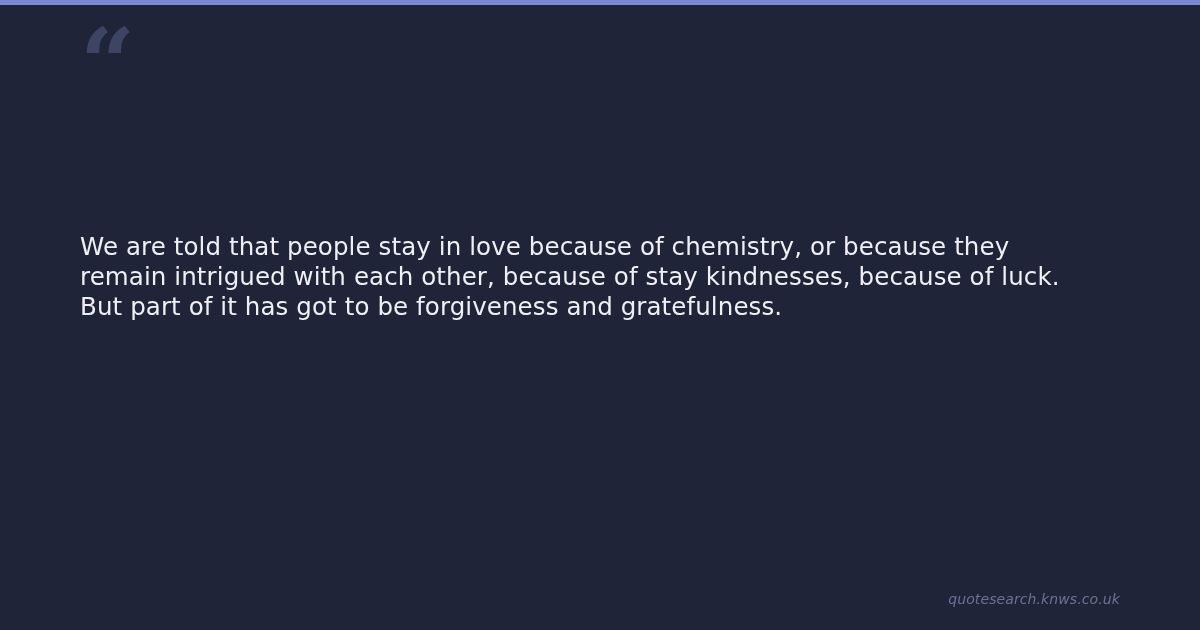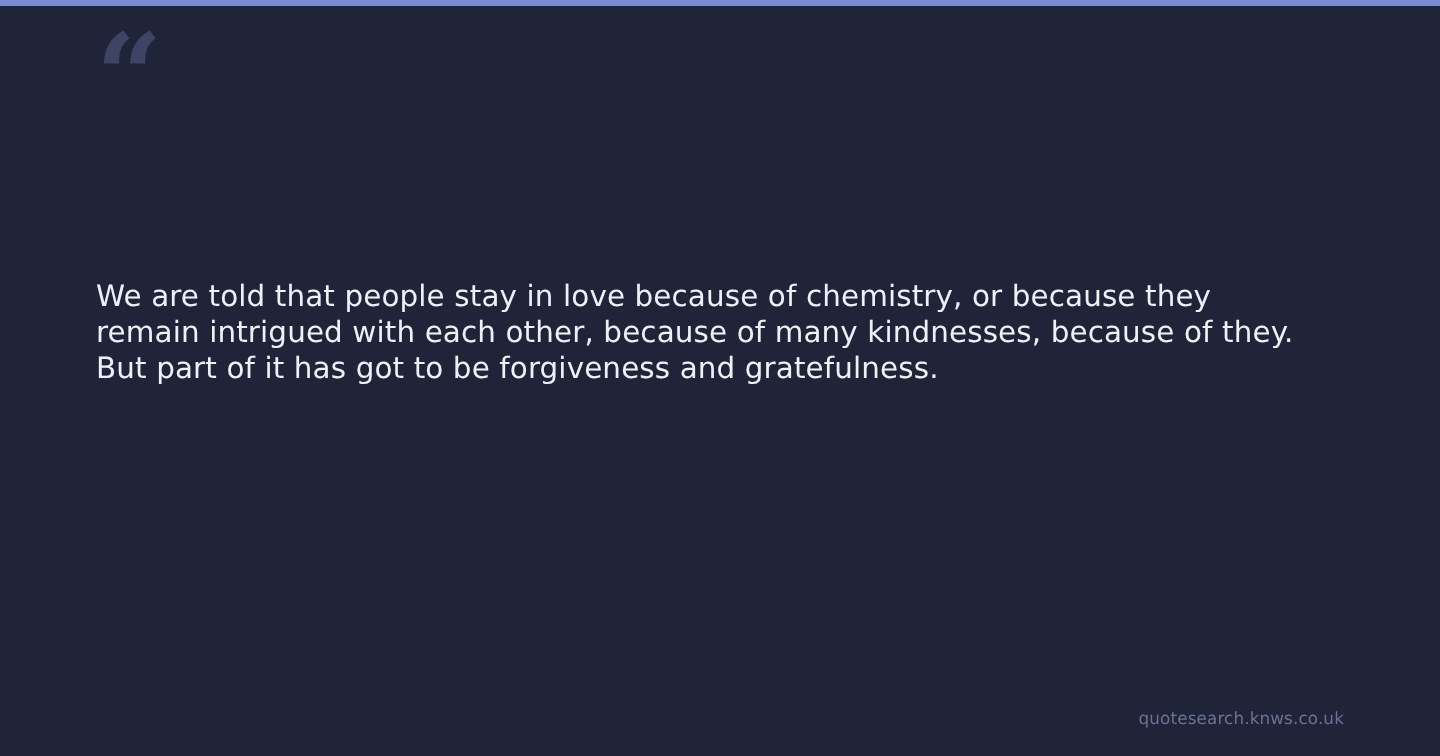--- a/index.html
+++ b/index.html
@@ -74,31 +74,32 @@
 
   .footer-url {
     position: absolute;
     right: 80px;
     bottom: 22px;
     font-family: "DejaVu Sans", sans-serif;
     font-size: 14px;
     line-height: 18px;
     color: #6c7392;
     letter-spacing: 0.1px;
+    font-style: italic;
   }
 </style>
 </head>
 <body>
 
 <div class="quote-card">
 
   <div class="accent-bar"></div>
 
   <div class="quote-mark">“</div>
 
   <div class="content">
-    <p class="quote-text">We are told that people stay in love because of chemistry, or because they remain intrigued with each other, because of many kindnesses, because of they. But part of it has got to be forgiveness and gratefulness.</p>
+    <p class="quote-text">We are told that people stay in love because of chemistry, or because they remain intrigued with each other, because of stay kindnesses, because of luck. But part of it has got to be forgiveness and gratefulness.</p>
 
   </div>
 
   <div class="footer-url">quotesearch.knws.co.uk</div>
 
 </div>
 
 </body></html>

